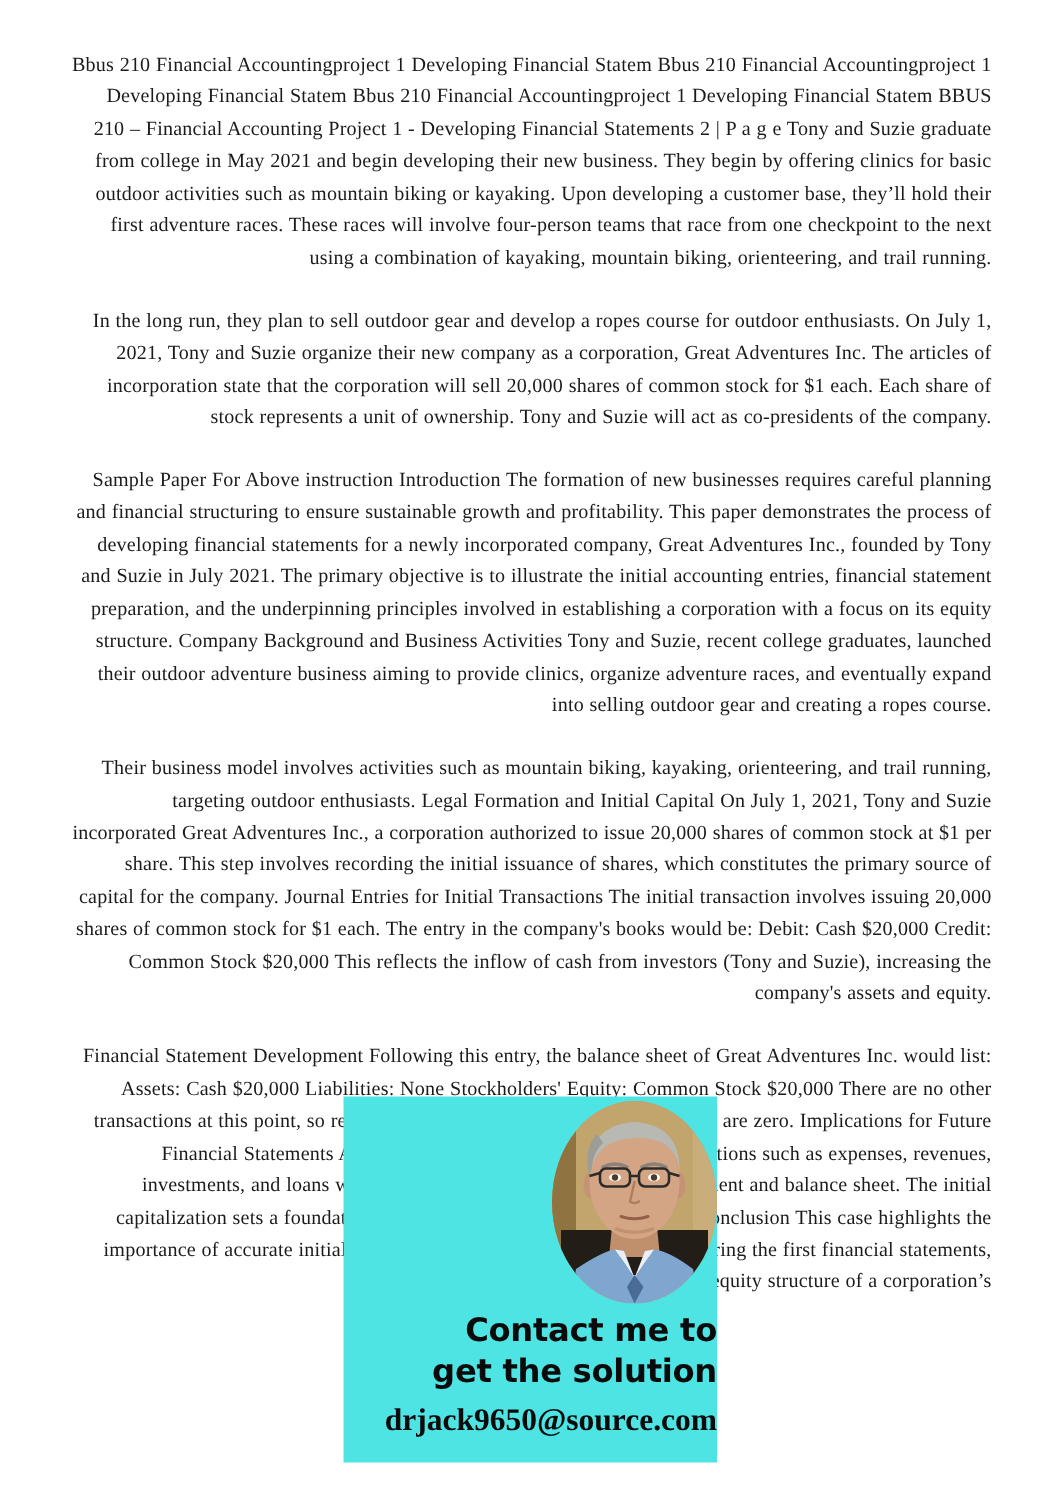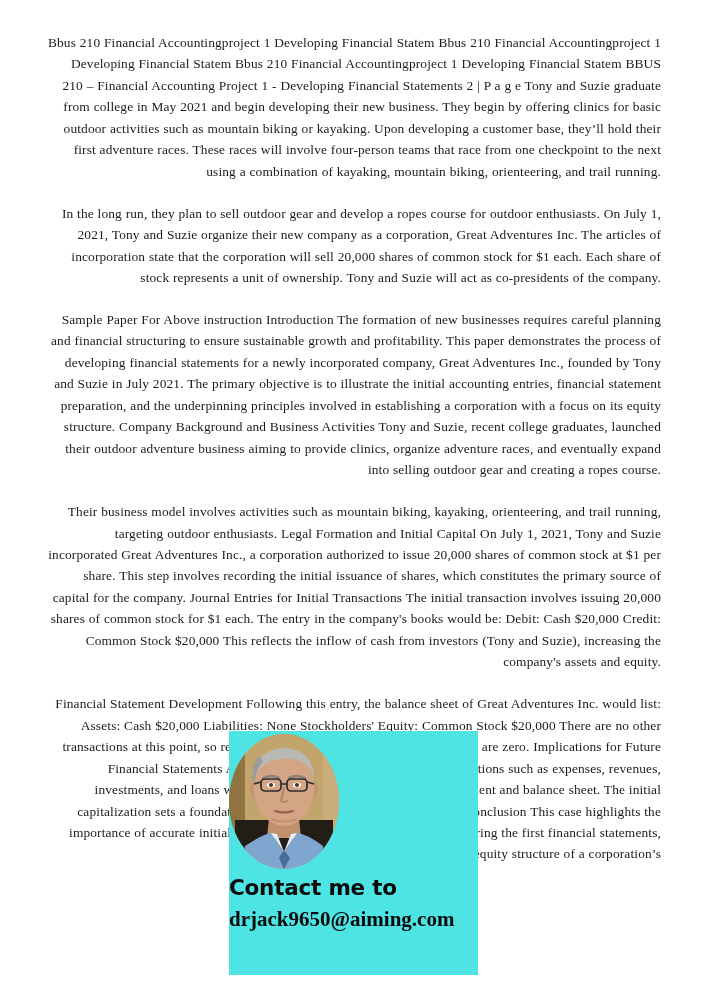--- a/index.html
+++ b/index.html
@@ -41,21 +41,21 @@
   #contact-card {
     position: absolute;
     left: 229px;
     top: 731px;
     width: 249px;
     height: 244px;
     background: #4ee4e4;
     box-sizing: border-box;
     display: flex;
     flex-direction: column;
-    align-items: flex-start;
+    align-items: flex-end;
     overflow: hidden;
     z-index: 10;
   }
 
   #portrait {
     width: 110px;
     height: 135px;
     margin-top: 3px;
     border-radius: 50% / 50%;
     overflow: hidden;
@@ -146,15 +146,16 @@
 
       <path d="M55 54 L52 67 Q55 69 58 67" stroke="#ad7d5e" stroke-width="1.6" fill="none" stroke-linecap="round"></path>
 
       <path d="M46 77 Q55 80 64 77" stroke="#95604a" stroke-width="2" fill="none" stroke-linecap="round"></path>
 
       <path d="M42 85 Q55 90 68 85" stroke="#c2916f" stroke-width="2" fill="none"></path>
     </svg>
   </div>
 
   <div class="card-line" id="card-line-1">Contact me to</div>
-  <div id="card-email">drjack9650@aiming.com</div>
+  <div class="card-line" id="card-line-2">get the solution</div>
+  <div id="card-email">drjack9650@source.com</div>
 
 </div>
 
 </body></html>

